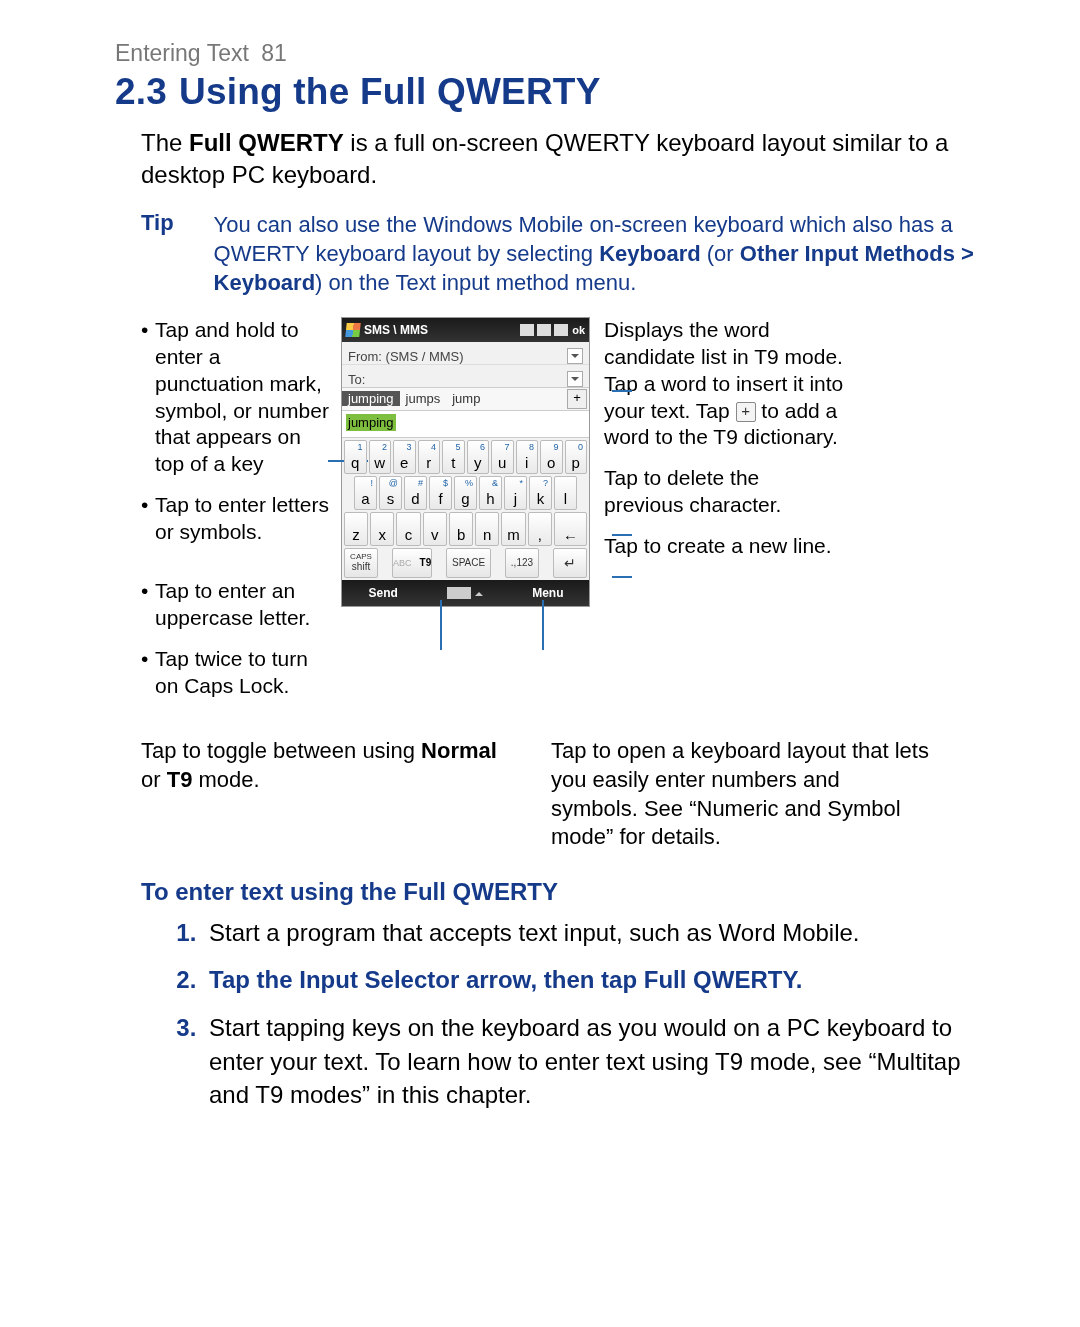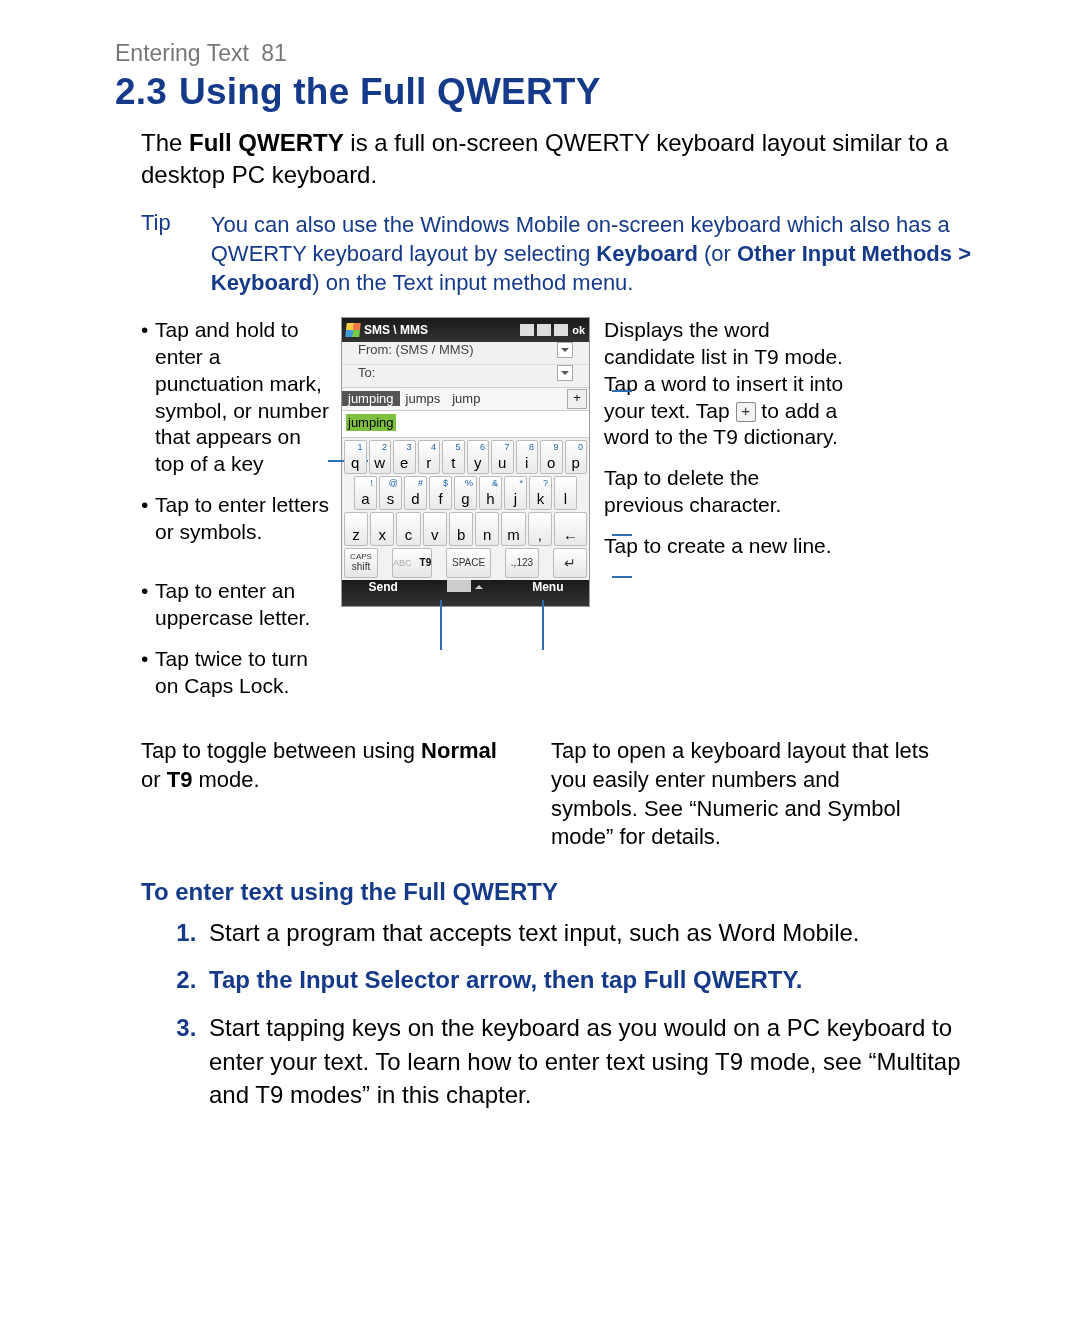--- a/index.html
+++ b/index.html
@@ -4,21 +4,21 @@
 <style>
   html,body{margin:0;padding:0;background:#fff;color:#000;font-family:"Segoe UI",Arial,sans-serif}
   .page{width:1080px;height:1327px;position:relative;background:#fff;padding:40px 95px 0 115px;box-sizing:border-box}
   .running-head{text-align:left;color:#777;font-size:23px;margin-bottom:4px}
   .running-head .pagenum{margin-left:6px}
   h1.section-title{color:#153a8a;font-weight:700;font-size:37px;margin:0 0 14px 0;letter-spacing:.2px}
   h1.section-title .secnum{margin-right:12px}
   .intro{font-size:24px;line-height:1.35;margin:0 0 18px 26px}
   .intro b{font-weight:700}
   .tip-row{display:flex;margin:0 0 20px 26px;gap:40px}
-  .tip-label{color:#153a8a;font-weight:400;font-size:22px;flex:0 0 auto}
+  .tip-label{color:#153a8a;font-weight:700;font-size:22px;flex:0 0 auto}
   .tip-body{color:#153a8a;font-size:22px;line-height:1.32}
   .tip-body b{font-weight:700}
   .diagram-wrap{margin:4px 0 24px 26px;display:flex;align-items:flex-start;gap:8px}
   .left-notes{width:192px;font-size:21px;line-height:1.28;color:#000}
   .left-notes ul{list-style:none;padding:0;margin:0}
   .left-notes li{position:relative;padding-left:14px;margin-bottom:14px}
   .left-notes li::before{content:"•";position:absolute;left:0;top:0}
   .left-notes .group2{margin-top:32px}
   .right-notes{width:240px;font-size:21px;line-height:1.28;color:#000;margin-left:6px}
   .right-notes .note{margin-bottom:14px}
@@ -26,21 +26,21 @@
   
   .phone{width:247px;border:1px solid #999;background:#fff}
   .statusbar{height:24px;background:linear-gradient(#1a1a1a,#333);display:flex;align-items:center;color:#fff;font-size:12px;font-weight:700;padding:0 4px}
   .statusbar .winflag{width:14px;height:14px;margin-right:4px;background:
     conic-gradient(at 50% 50%,#e74 0 25%,#7c4 0 50%,#49d 0 75%,#fc4 0);
     transform:skewX(-6deg)}
   .statusbar .spacer{flex:1}
   .statusbar .ico{width:14px;height:12px;background:#ddd;margin-left:3px}
   .statusbar .ok{font-size:11px;margin-left:4px}
   .msg-hdr{background:#f1f1f1;border-bottom:1px solid #ccc;font-size:13px;color:#444}
-  .msg-hdr .row{display:flex;align-items:flex-start;height:22px;padding:0 16px}
+  .msg-hdr .row{display:flex;align-items:flex-end;height:22px;padding:0 6px}
   .msg-hdr .row+.row{border-top:1px solid #ddd}
   .msg-hdr .drop{width:14px;height:14px;border:1px solid #aaa;background:#fff;margin-left:auto;position:relative}
   .msg-hdr .drop::after{content:"";position:absolute;left:3px;top:5px;border:4px solid transparent;border-top-color:#555}
   .cand-bar{display:flex;align-items:center;height:22px;background:#f7f7f7;border-bottom:1px solid #ccc}
   .cand-bar .cand{font-size:13px;padding:0 6px;color:#333}
   .cand-bar .cand.sel{background:#555;color:#fff}
   .cand-bar .plus{margin-left:auto;width:18px;height:18px;border:1px solid #aaa;background:#f0f0f0;text-align:center;line-height:16px;font-size:13px;margin-right:2px}
   .textline{height:22px;padding:2px 4px}
   .textline .typed{background:#7fbf3f;color:#000;font-size:13px;padding:1px 2px}
   .kbd{background:#f2f2f2;border-top:1px solid #ccc;padding:2px 2px 2px 2px}
@@ -53,21 +53,21 @@
   .fnkey{border:1px solid #bbb;border-radius:2px;background:linear-gradient(#fff,#e6e6e6);height:28px;display:flex;align-items:center;justify-content:center;font-size:10px;color:#333}
   .fnkey .caps{display:block;font-size:8px;line-height:1}
   .shift{flex:1.2;flex-direction:column}
   .abct9{flex:1.2}
   .abct9 .abc{color:#aaa;font-size:9px;margin-right:8px}
   .abct9 .t9{color:#000;font-size:10px;font-weight:700}
   .spacek{flex:1.6}
   .numk{flex:1.2}
   .enterk{flex:1.2}
   .arrow{font-size:14px}
-  .softbar{height:26px;background:linear-gradient(#1a1a1a,#333);display:flex;align-items:flex-start;color:#fff;font-size:12px;font-weight:700}
+  .softbar{height:26px;background:linear-gradient(#1a1a1a,#333);display:flex;align-items:center;color:#fff;font-size:12px;font-weight:700}
   .softbar .sb{flex:1;text-align:center}
   .softbar .mid{flex:1;display:flex;align-items:center;justify-content:center;gap:4px}
   .softbar .sip{width:24px;height:12px;background:#ccc}
   .softbar .tri{width:0;height:0;border:4px solid transparent;border-bottom-color:#ccc;margin-bottom:2px}
   
   .lead{position:absolute;background:#2a6fb3}
   .lead.h{height:2px}
   .lead.v{width:2px}
   
   .below-cap{margin:18px 0 0 26px;display:flex;gap:30px;font-size:22px;line-height:1.3}

